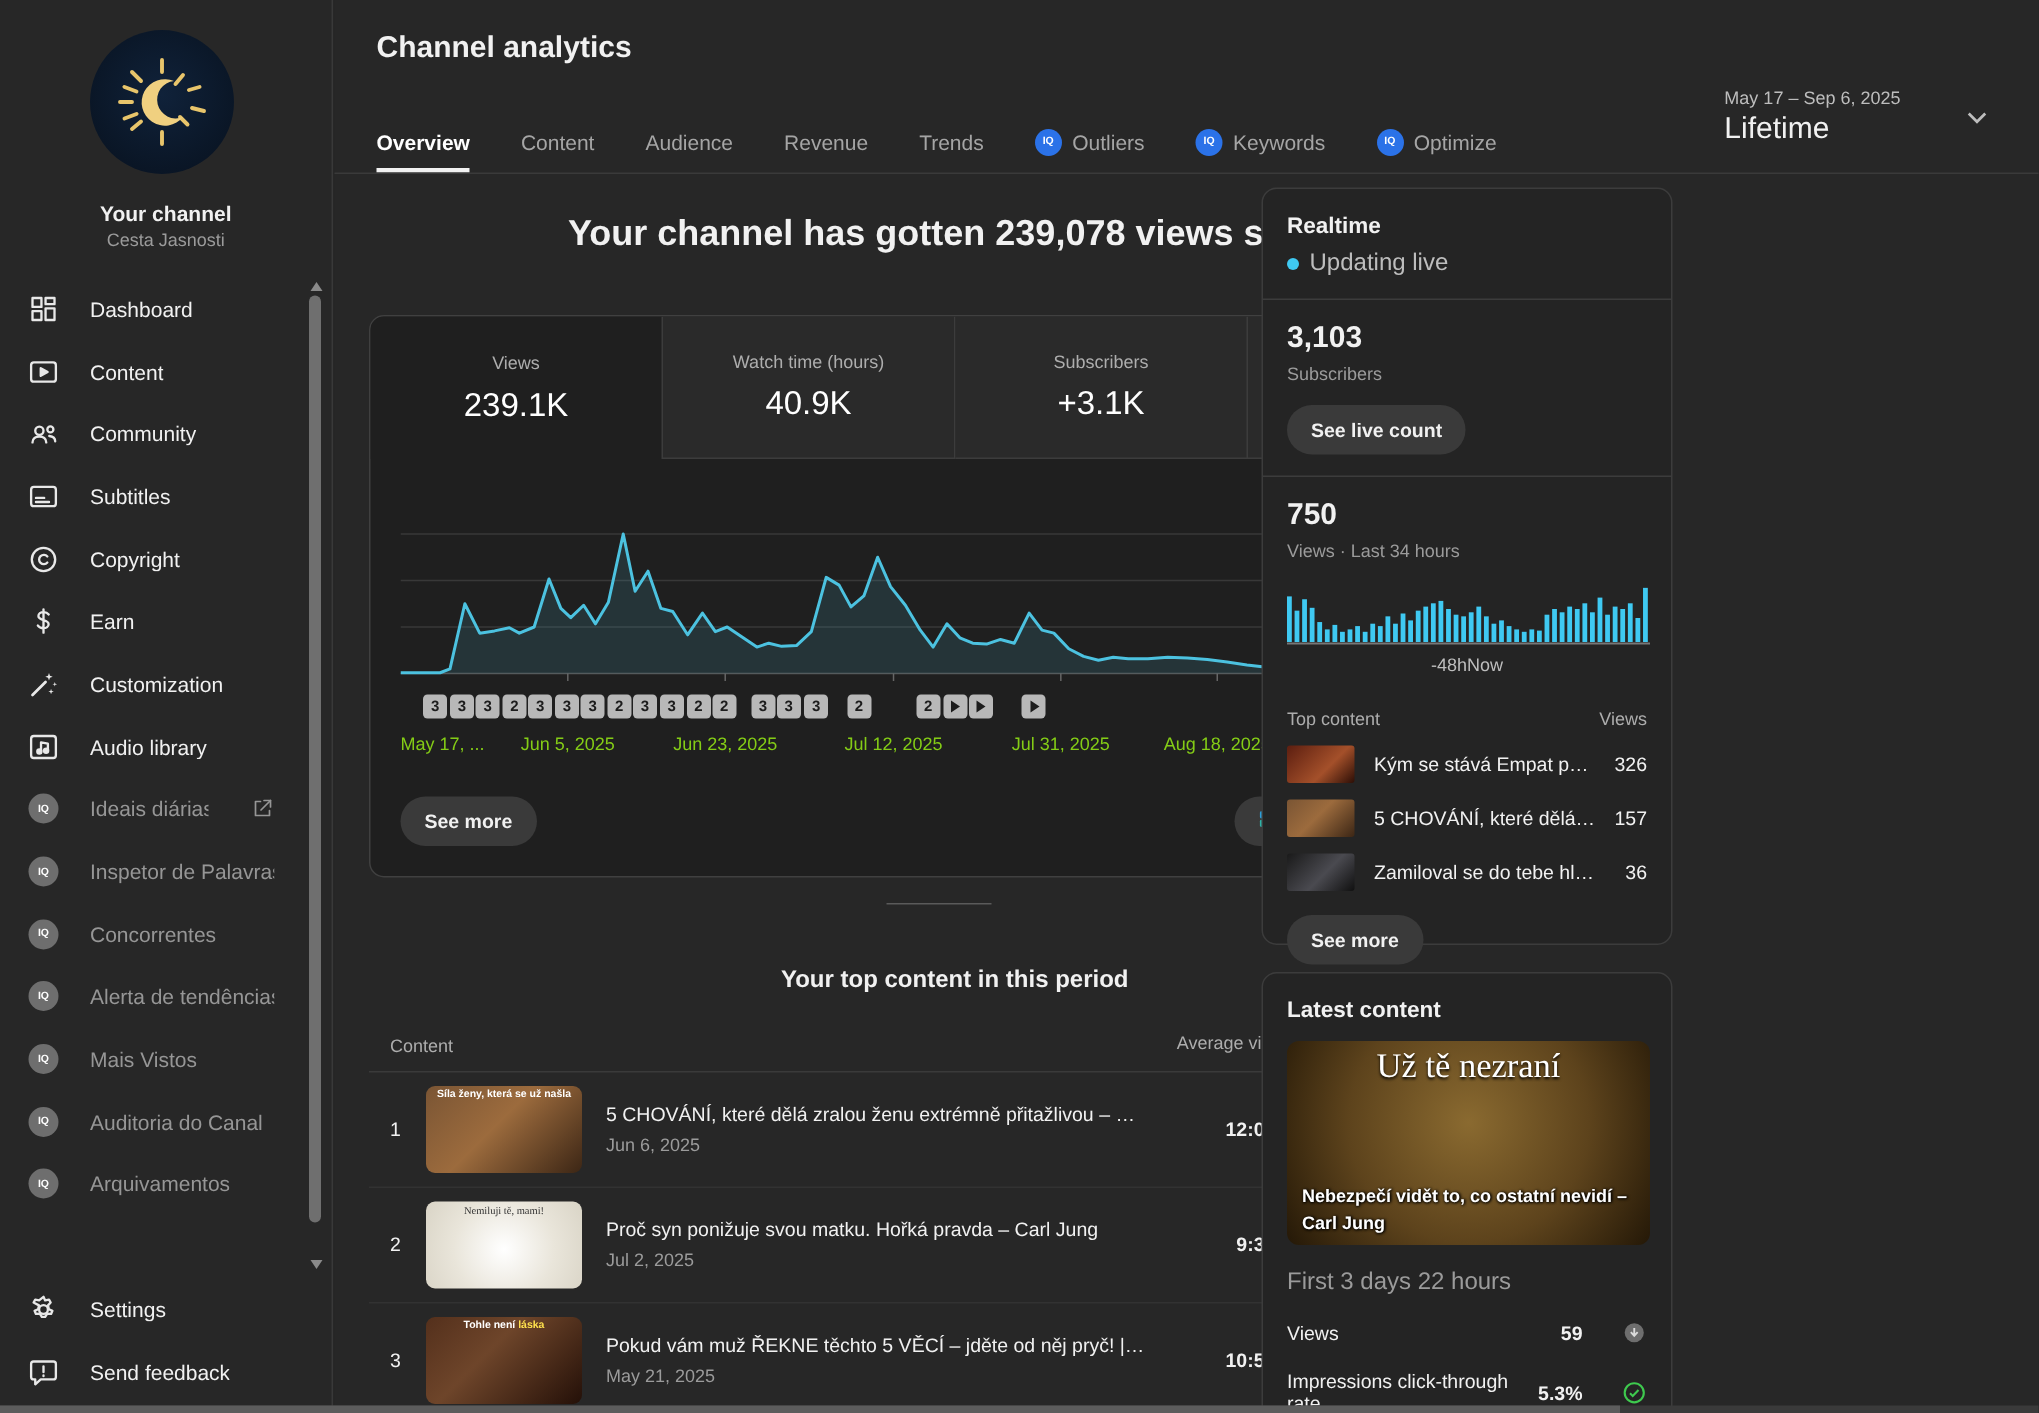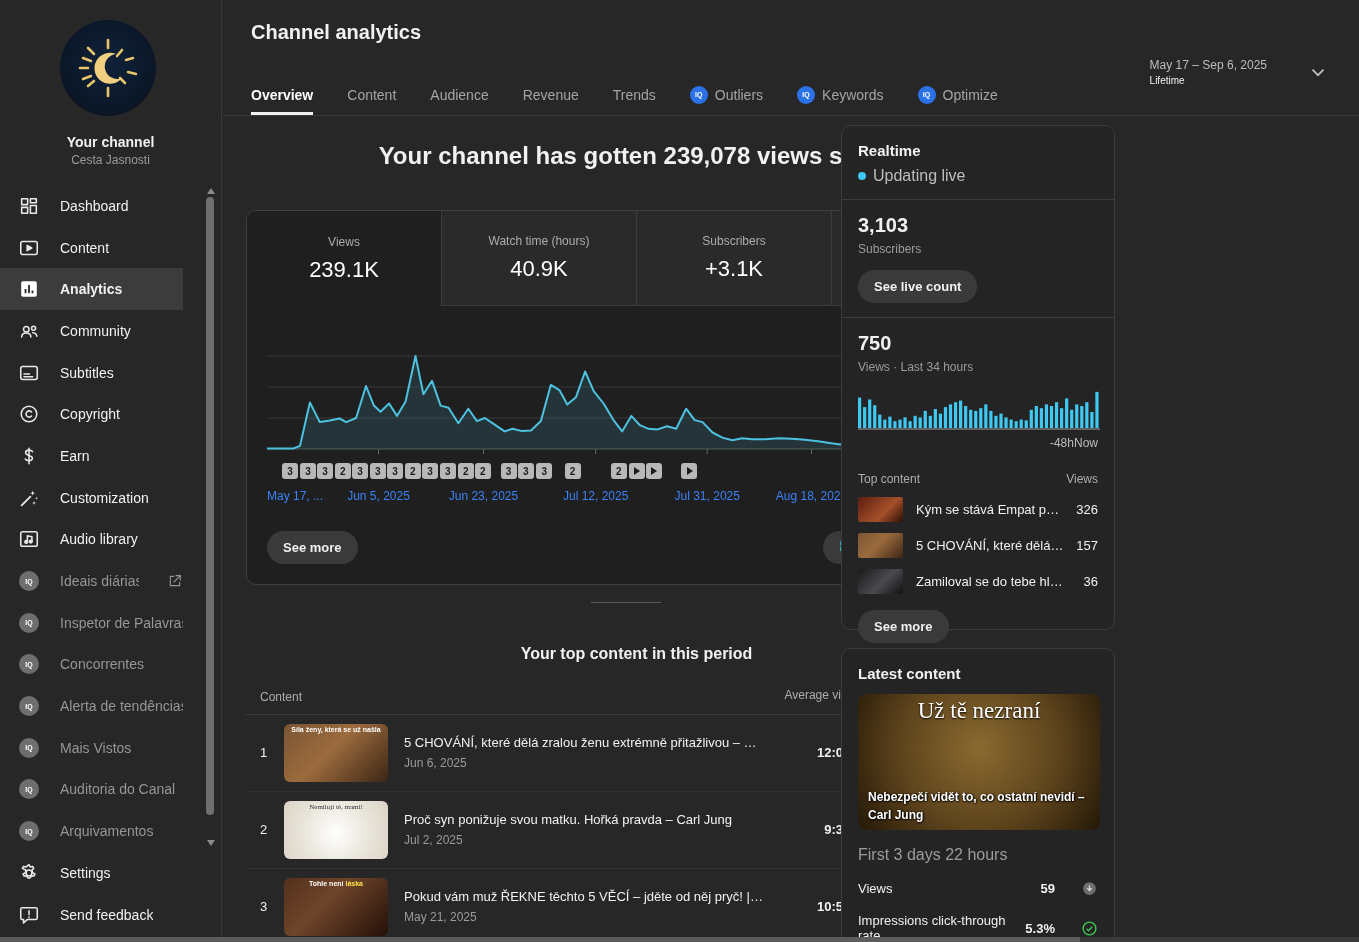--- a/index.html
+++ b/index.html
@@ -31,21 +31,21 @@
 
   
   #main { position:absolute; left:223px; top:0; width:1136px; height:942px; background:#272727; }
   #page-title { position:absolute; left:28px; top:21px; font-size:20px; font-weight:700; }
   #header-actions { position:absolute; right:30px; top:15px; display:flex; gap:12px; align-items:center; }
   .pill { display:inline-flex; align-items:center; gap:8px; background:#3a3a3a; color:#f1f1f1;
     font-weight:700; font-size:13px; border-radius:18px; padding:0 16px; height:36px; cursor:pointer; white-space:nowrap; }
   .pill.round { width:36px; padding:0; justify-content:center; }
   #date-picker { position:absolute; right:30px; top:58px; display:flex; align-items:center; gap:40px; cursor:pointer; }
   #date-range { font-size:12px; color:#bdbdbd; }
-  #date-period { font-size:10px; color:#f1f1f1; margin-top:3px; }
+  #date-period { font-size:20px; color:#f1f1f1; margin-top:3px; }
   #tabs { position:absolute; left:28px; top:74px; display:flex; gap:34px; height:41px; align-items:center; }
   .tab { font-size:14px; font-weight:500; color:#a5a5a5; height:41px; display:flex; align-items:center; gap:7px; cursor:pointer; position:relative; }
   .tab.sel { color:#fff; font-weight:700; }
   .tab.sel:after { content:""; position:absolute; left:0; right:0; bottom:0; height:3px; background:#f1f1f1; }
   .iq-blue { width:18px; height:18px; border-radius:50%; background:#2b72e8; color:#fff; font-size:7px; font-weight:700;
     display:inline-flex; align-items:center; justify-content:center; letter-spacing:0; }
   .iq-grey { width:20px; height:20px; border-radius:50%; background:#6e6e6e; color:#fff; font-size:7px; font-weight:700;
     display:inline-flex; align-items:center; justify-content:center; }
   #tabs-divider { position:absolute; left:0; right:0; top:115px; height:1px; background:#3a3a3a; }
 
@@ -61,21 +61,21 @@
   .metric .m-label { font-size:12px; color:#adadad; display:flex; align-items:center; gap:6px; }
   .metric .m-value { font-size:22px; color:#fff; }
   #chart-block { position:absolute; left:20px; top:130px; width:741px; height:180px; }
   #chart-svg-wrap { position:absolute; left:0; top:0; width:660px; height:118px; }
   .y-label { position:absolute; left:676px; font-size:12px; color:#cfcfcf; }
   #badge-row { position:absolute; left:0; top:122px; width:660px; height:18px; }
   .badge { position:absolute; transform:translateX(-50%); width:16px; height:16px; background:#b8b8b8; color:#1c1c1c;
     border-radius:3px; font-size:10px; font-weight:700; display:flex; align-items:center; justify-content:center; cursor:pointer; }
   .badge .tri { width:0; height:0; border-top:4px solid transparent; border-bottom:4px solid transparent; border-left:6px solid #1c1c1c; margin-left:1px; }
   #x-labels { position:absolute; left:0; top:148px; width:660px; height:16px; }
-  .x-label { position:absolute; transform:translateX(-50%); font-size:12px; color:#3b82f6; white-space:nowrap; }
+  .x-label { position:absolute; transform:translateX(-50%); font-size:12px; color:#84cc16; white-space:nowrap; }
   .x-label.first { transform:none; }
   .x-label.last { transform:translateX(-100%); }
   #card-footer { position:absolute; left:20px; right:20px; top:320px; display:flex; justify-content:space-between; align-items:center; }
   .mini-divider { position:absolute; left:368px; top:602px; width:70px; height:1px; background:#5a5a5a; }
 
   
   #table-title { position:absolute; left:23px; top:645px; width:781px; text-align:center; font-size:16px; font-weight:700; }
   #content-table { position:absolute; left:23px; top:688px; width:781px; }
   #table-head { display:flex; align-items:flex-end; padding:0 14px 10px 14px; border-bottom:1px solid #3a3a3a; }
   .th-content { flex:1; font-size:12px; color:#adadad; }
@@ -104,21 +104,21 @@
   .rail-card { position:absolute; left:841px; width:274px; background:#242424; border:1px solid #3c3c3c; border-radius:10px; padding:16px; }
   #realtime-card { top:125px; height:505px; }
   .rc-title { font-size:15px; font-weight:700; }
   #updating { display:flex; align-items:center; gap:7px; margin-top:8px; font-size:16px; color:#bdbdbd; }
   #updating .dot { width:8px; height:8px; border-radius:50%; background:#3fc9f2; }
   .hr { height:1px; background:#3c3c3c; margin:14px -16px; }
   .big-num { font-size:20px; font-weight:700; }
   .sub-label { font-size:12px; color:#9b9b9b; margin-top:5px; }
   #live-count-btn { margin-top:14px; height:33px; }
   #rt-bars { margin-top:14px; }
-  #rt-axis { display:flex; justify-content:flex-end; font-size:12px; color:#bdbdbd; margin-top:6px; }
+  #rt-axis { display:flex; justify-content:center; font-size:12px; color:#bdbdbd; margin-top:6px; }
   #rt-head { display:flex; justify-content:space-between; font-size:12px; color:#adadad; margin-top:22px; }
   .rt-row { display:flex; align-items:center; margin-top:11px; cursor:pointer; }
   .rt-thumb { width:45px; height:25px; border-radius:2px; flex:0 0 45px; margin-right:13px; }
   .rt-title { flex:1; font-size:13px; color:#f1f1f1; white-space:nowrap; overflow:hidden; text-overflow:ellipsis; }
   .rt-views { width:34px; text-align:right; font-size:13px; font-weight:500; }
   #rt-see-more { margin-top:16px; height:33px; }
   #latest-card { top:648px; height:320px; }
   #latest-thumb { margin-top:12px; width:242px; height:136px; border-radius:8px; position:relative; overflow:hidden;
     background:radial-gradient(circle at 50% 40%, #8a6a30 0%, #5d431c 55%, #241807 100%); }
   #latest-big-title { position:absolute; top:4px; width:100%; text-align:center; font-family:"Liberation Serif", serif;
@@ -169,29 +169,20 @@
         <span class="s-label">Dashboard</span>
       </div>
       <div class="side-item">
         <span class="s-ico">
           <svg width="22" height="22" viewBox="0 0 24 24" fill="none" stroke="#e8e8e8" stroke-width="1.7" stroke-linecap="round" stroke-linejoin="round">
             <rect x="3" y="5" width="18" height="14" rx="2"></rect>
             <path d="M10 9.2l5 2.8-5 2.8z" fill="#e8e8e8"></path>
           </svg>
         </span>
         <span class="s-label">Content</span>
-      </div>
-      <div class="side-item sel">
-        <span class="s-ico">
-          <svg width="22" height="22" viewBox="0 0 24 24">
-            <rect x="3.5" y="3.5" width="17" height="17" rx="2" fill="#ffffff"></rect>
-            <path d="M8.2 16.5v-4.5M12 16.5V7.5M15.8 16.5v-2.8" stroke="#2a2a2a" stroke-width="2"></path>
-          </svg>
-        </span>
-        <span class="s-label">Analytics</span>
       </div>
       <div class="side-item">
         <span class="s-ico">
           <svg width="22" height="22" viewBox="0 0 24 24" fill="none" stroke="#e8e8e8" stroke-width="1.7" stroke-linecap="round" stroke-linejoin="round">
             <circle cx="9" cy="10" r="3"></circle>
             <path d="M4 18.5c0-2.8 2.3-4.3 5-4.3s5 1.5 5 4.3"></path>
             <circle cx="17" cy="9" r="2.2"></circle>
             <path d="M16.2 13.8c2.4.3 4.3 1.7 4.3 3.9"></path>
           </svg>
         </span>

